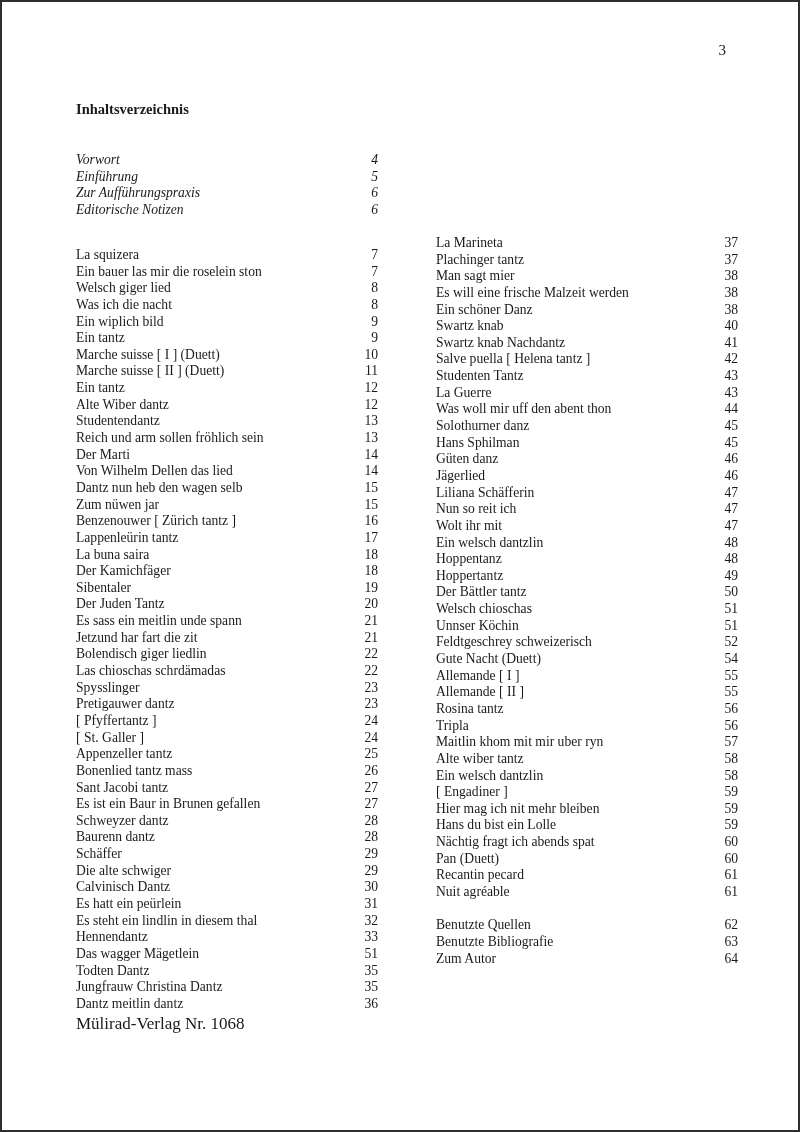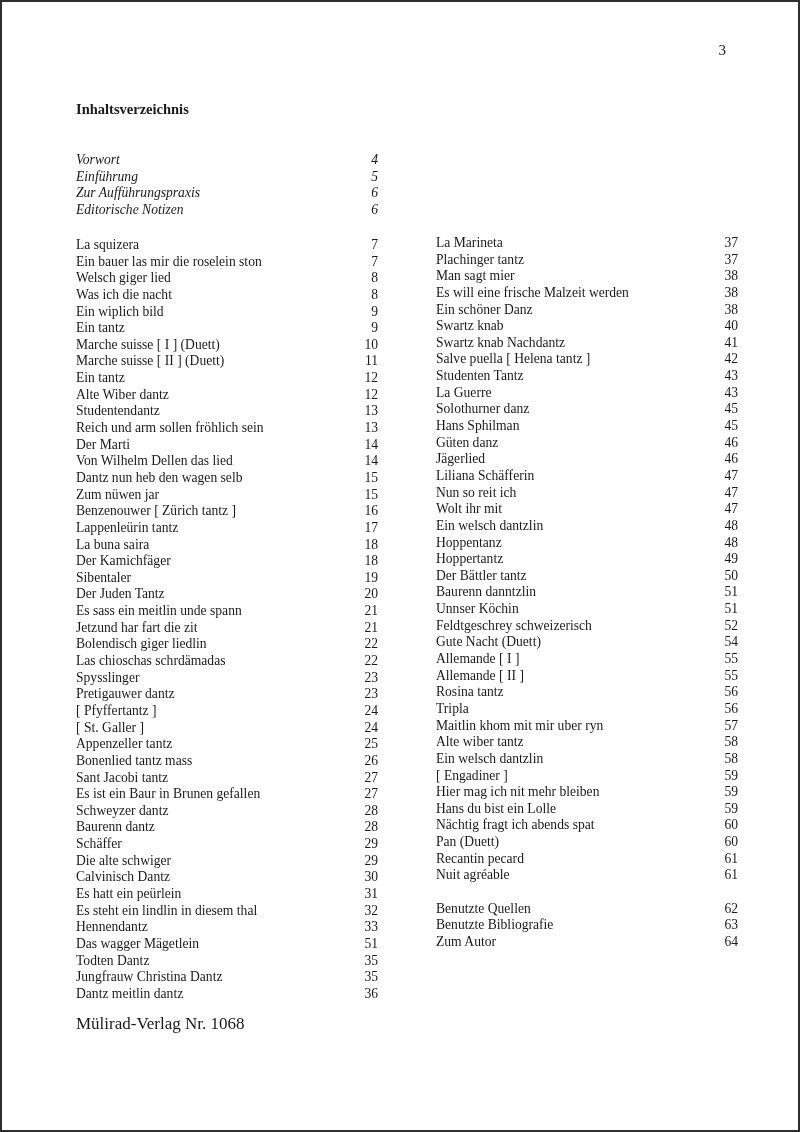--- a/index.html
+++ b/index.html
@@ -26,21 +26,21 @@
     position: absolute;
     width: 302px;
     font-size: 13.6px;
     line-height: 16.64px;
   }
   .row { display: flex; justify-content: space-between; white-space: nowrap; }
   .row .t { flex: 1 1 auto; }
   .row .p { flex: 0 0 auto; text-align: right; }
   .gap { height: 16.64px; }
   #front { top: 150px; left: 74px; font-style: italic; }
-  #left  { top: 235px; left: 74px; }
+  #left  { top: 245px; left: 74px; }
   #right { top: 233px; left: 408px; margin-left: 26px; }
   .footer {
     position: absolute; left: 74px; top: 1012px;
     font-size: 17px;
   }
 </style>
 </head>
 <body>
 
 <div class="page">
@@ -286,20 +286,24 @@
       </div>
       <div class="row">
         <span class="t">Studenten Tantz</span>
         <span class="p">43</span>
       </div>
       <div class="row">
         <span class="t">La Guerre</span>
         <span class="p">43</span>
       </div>
       <div class="row">
+        <span class="t">Was woll mir uff  den abent thon</span>
+        <span class="p">44</span>
+      </div>
+      <div class="row">
         <span class="t">Solothurner danz</span>
         <span class="p">45</span>
       </div>
       <div class="row">
         <span class="t">Hans Sphilman</span>
         <span class="p">45</span>
       </div>
       <div class="row">
         <span class="t">Güten danz</span>
         <span class="p">46</span>
@@ -330,21 +334,21 @@
       </div>
       <div class="row">
         <span class="t">Hoppertantz</span>
         <span class="p">49</span>
       </div>
       <div class="row">
         <span class="t">Der Bättler tantz</span>
         <span class="p">50</span>
       </div>
       <div class="row">
-        <span class="t">Baurenn danntzlin</span>
+        <span class="t">Welsch chioschas</span>
         <span class="p">51</span>
       </div>
       <div class="row">
         <span class="t">Unnser Köchin</span>
         <span class="p">51</span>
       </div>
       <div class="row">
         <span class="t">Feldtgeschrey schweizerisch</span>
         <span class="p">52</span>
       </div>

